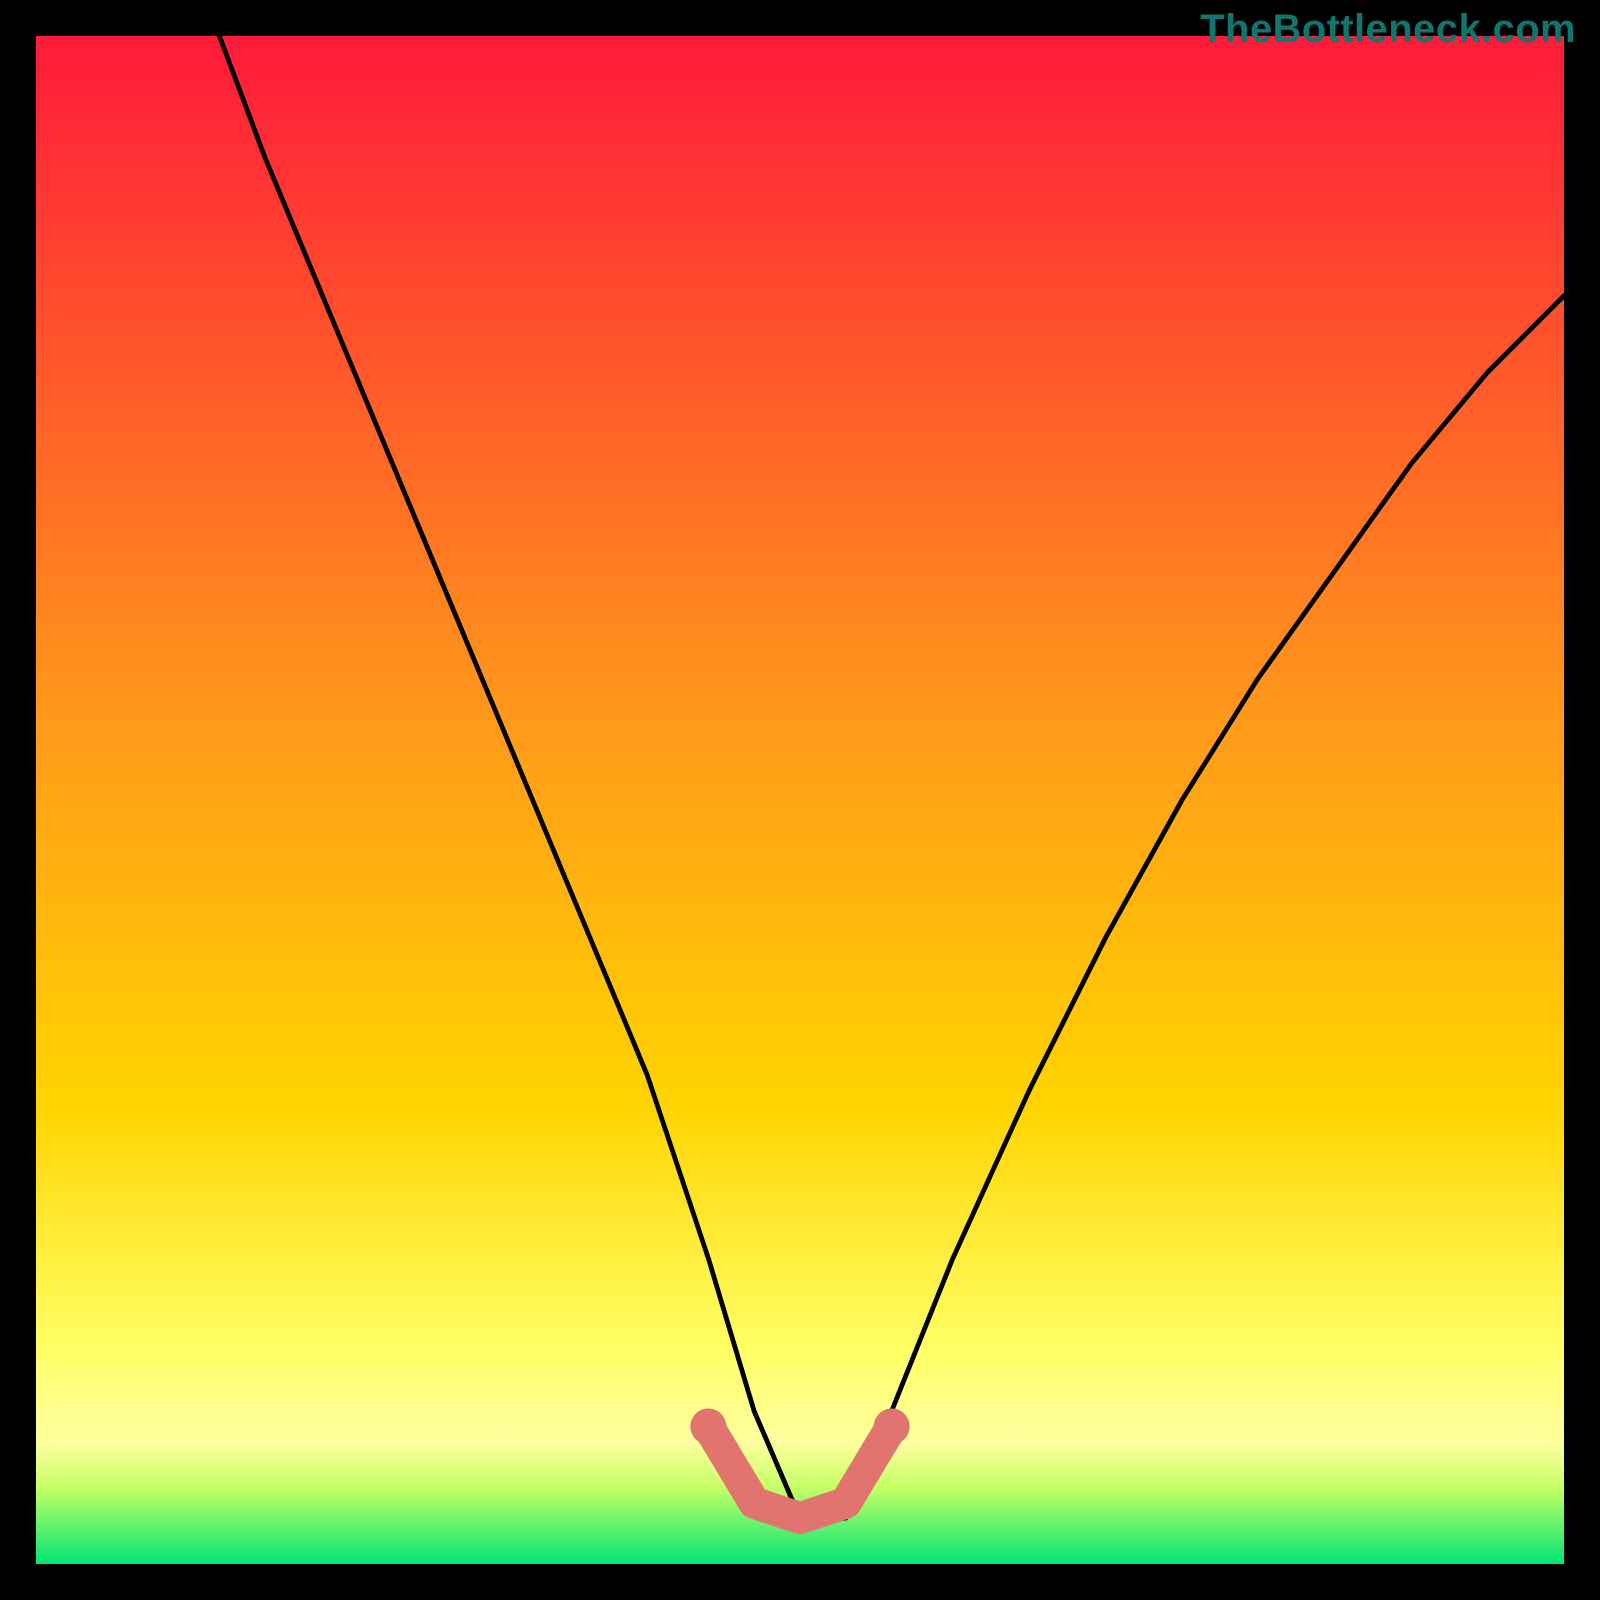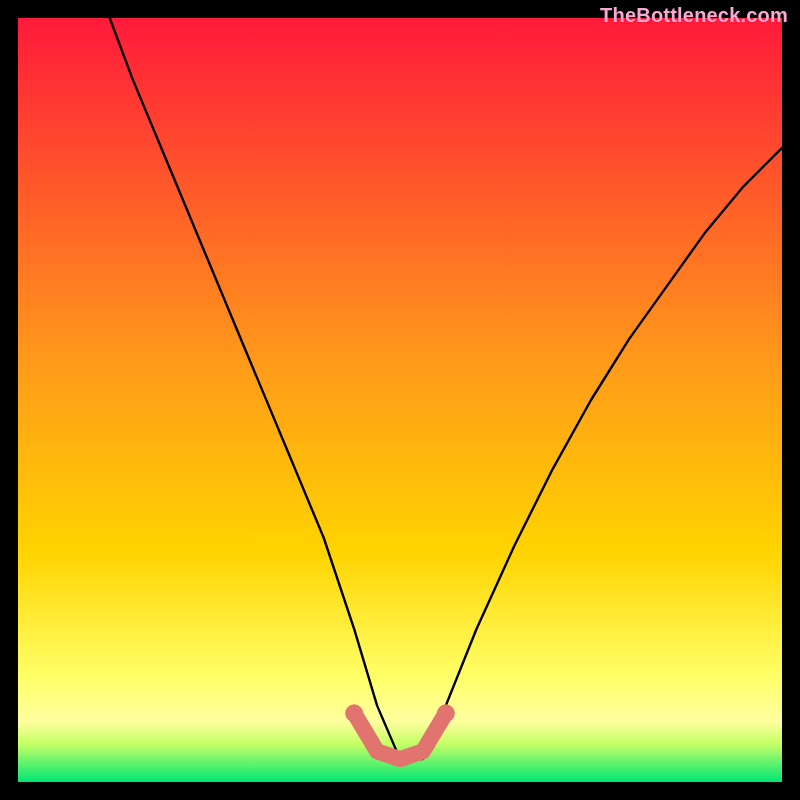--- a/index.html
+++ b/index.html
@@ -19,21 +19,21 @@
   svg {
     display: block;
   }
   .watermark {
     position: absolute;
     top: 4px;
     right: 12px;
     font-family: Arial, Helvetica, sans-serif;
     font-size: 20px;
     font-weight: 600;
-    color: #f9a8d4;
+    color: #0f766e;
     letter-spacing: 0.2px;
     user-select: none;
   }
 </style>
 </head>
 <body>
 
 <div class="stage">
   <svg id="chart-svg" width="800" height="800" viewBox="0 0 800 800">
     <defs>

